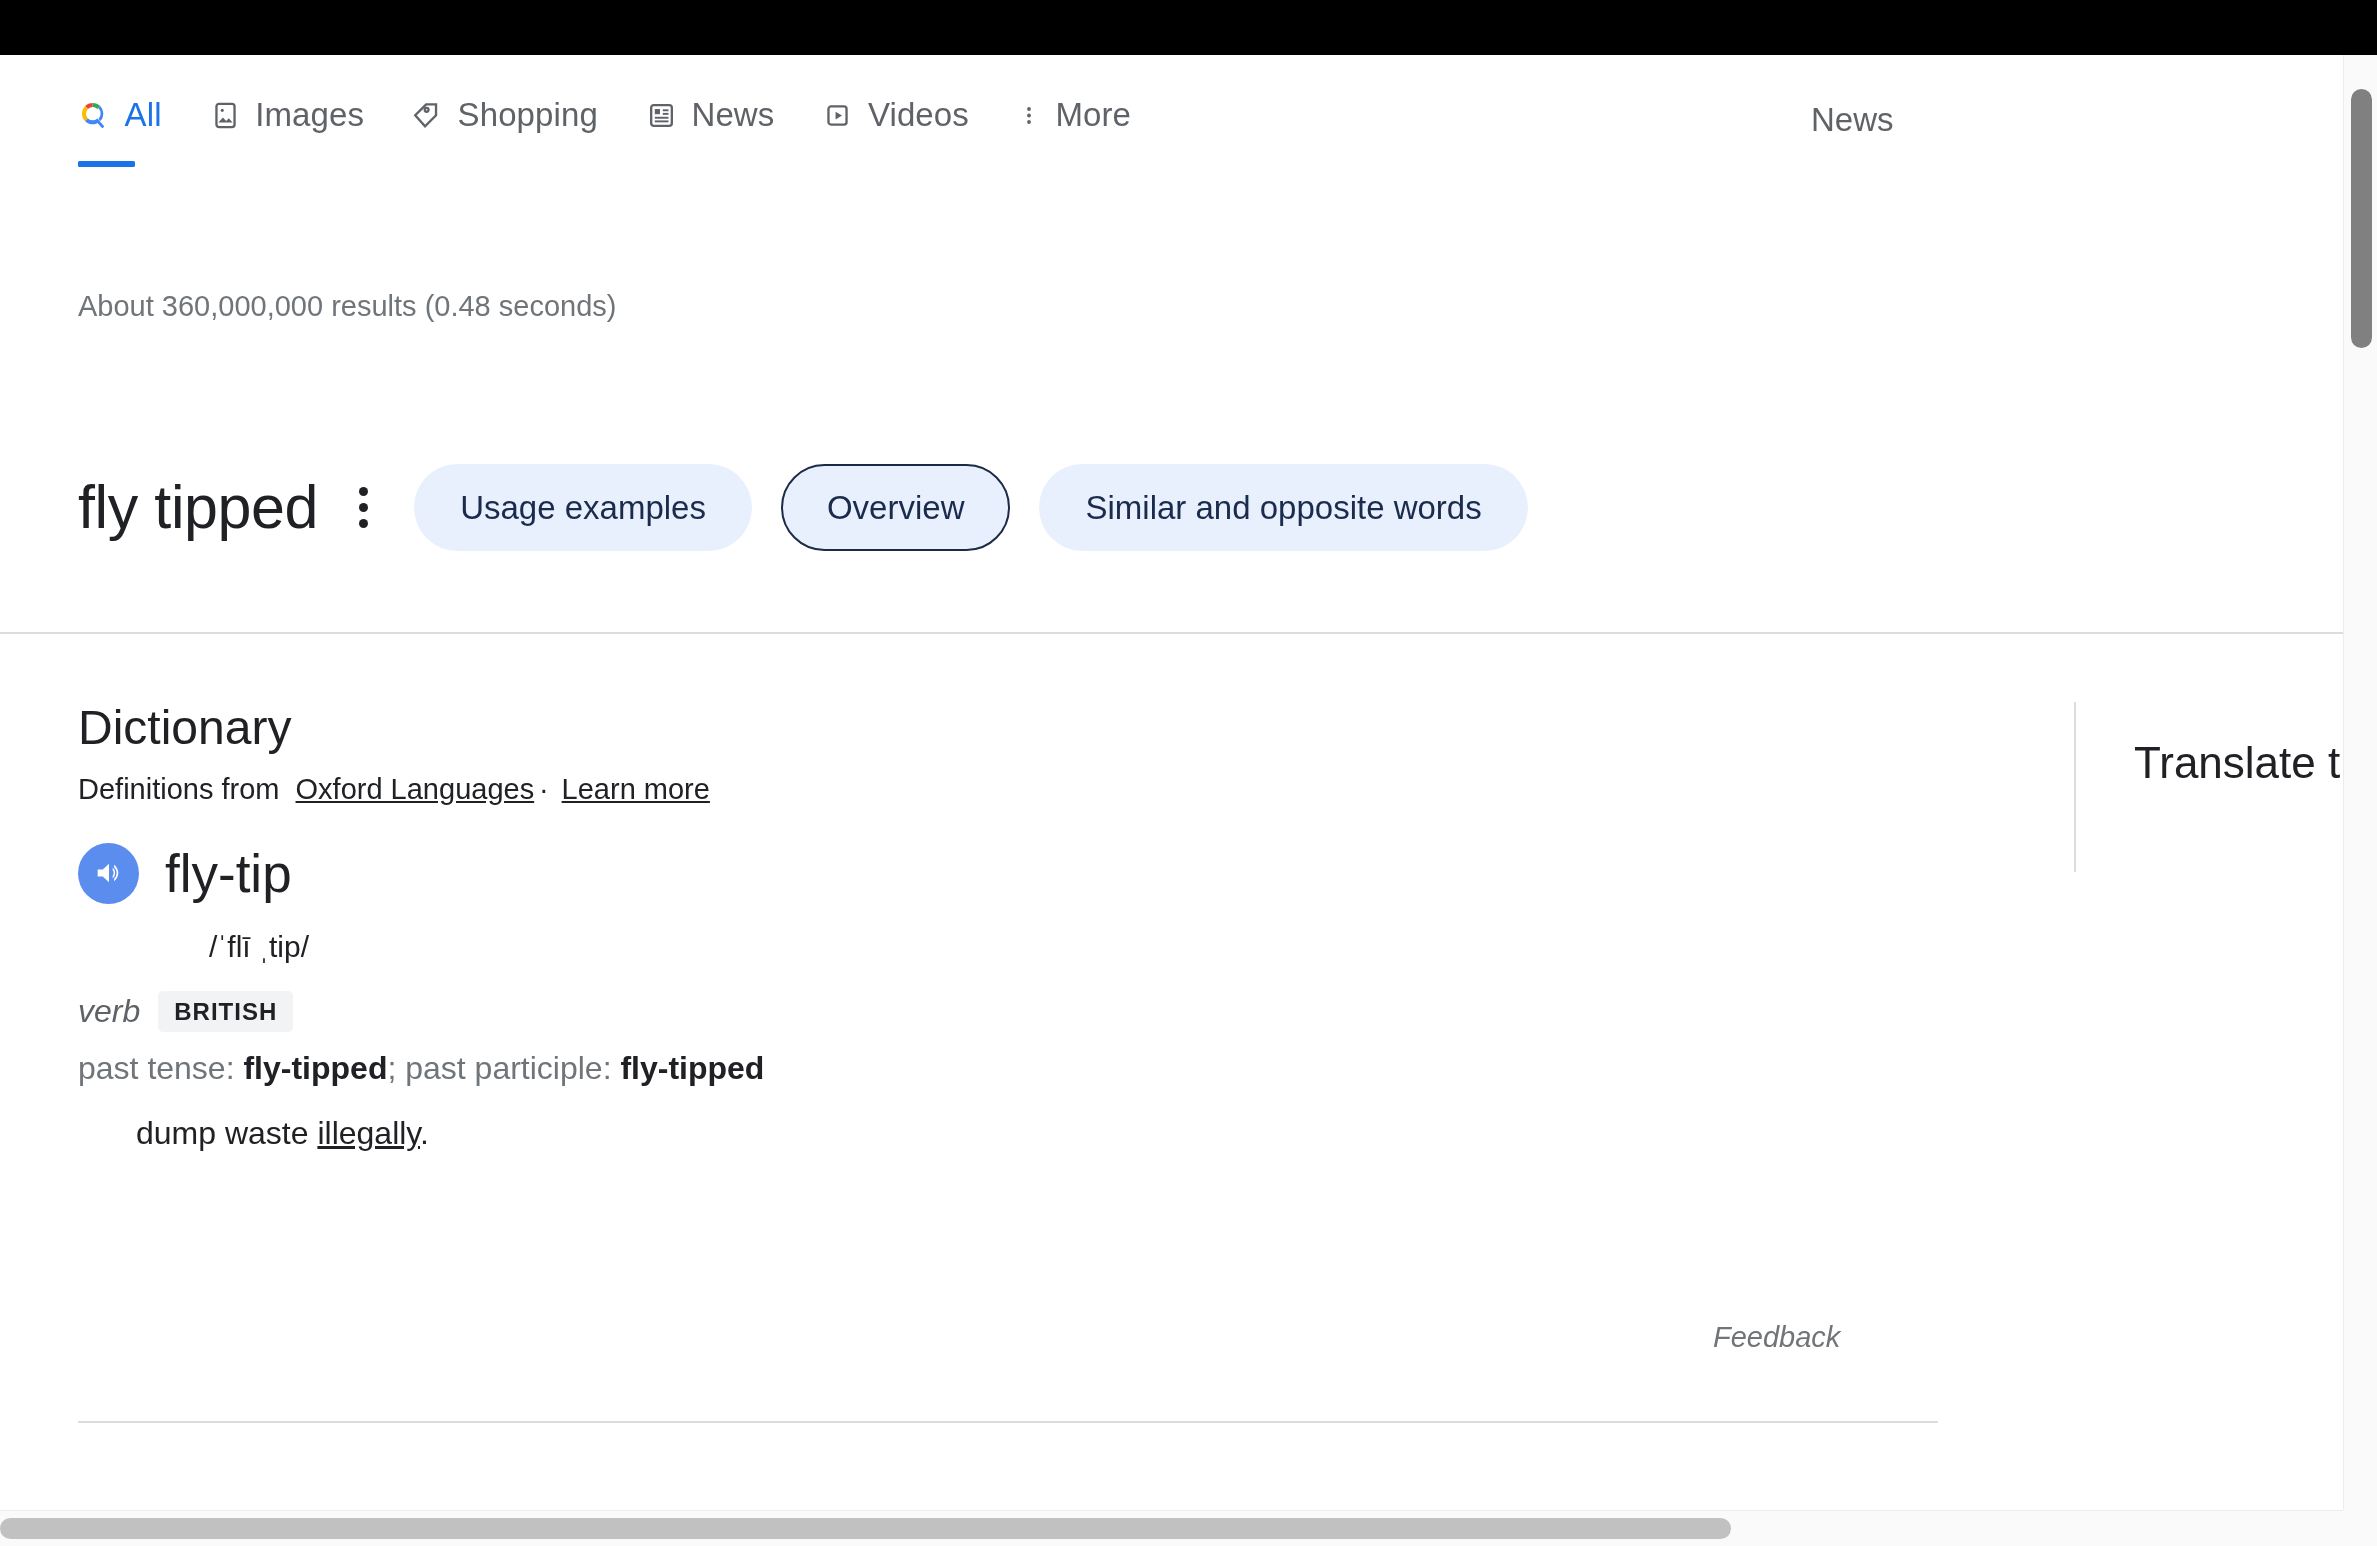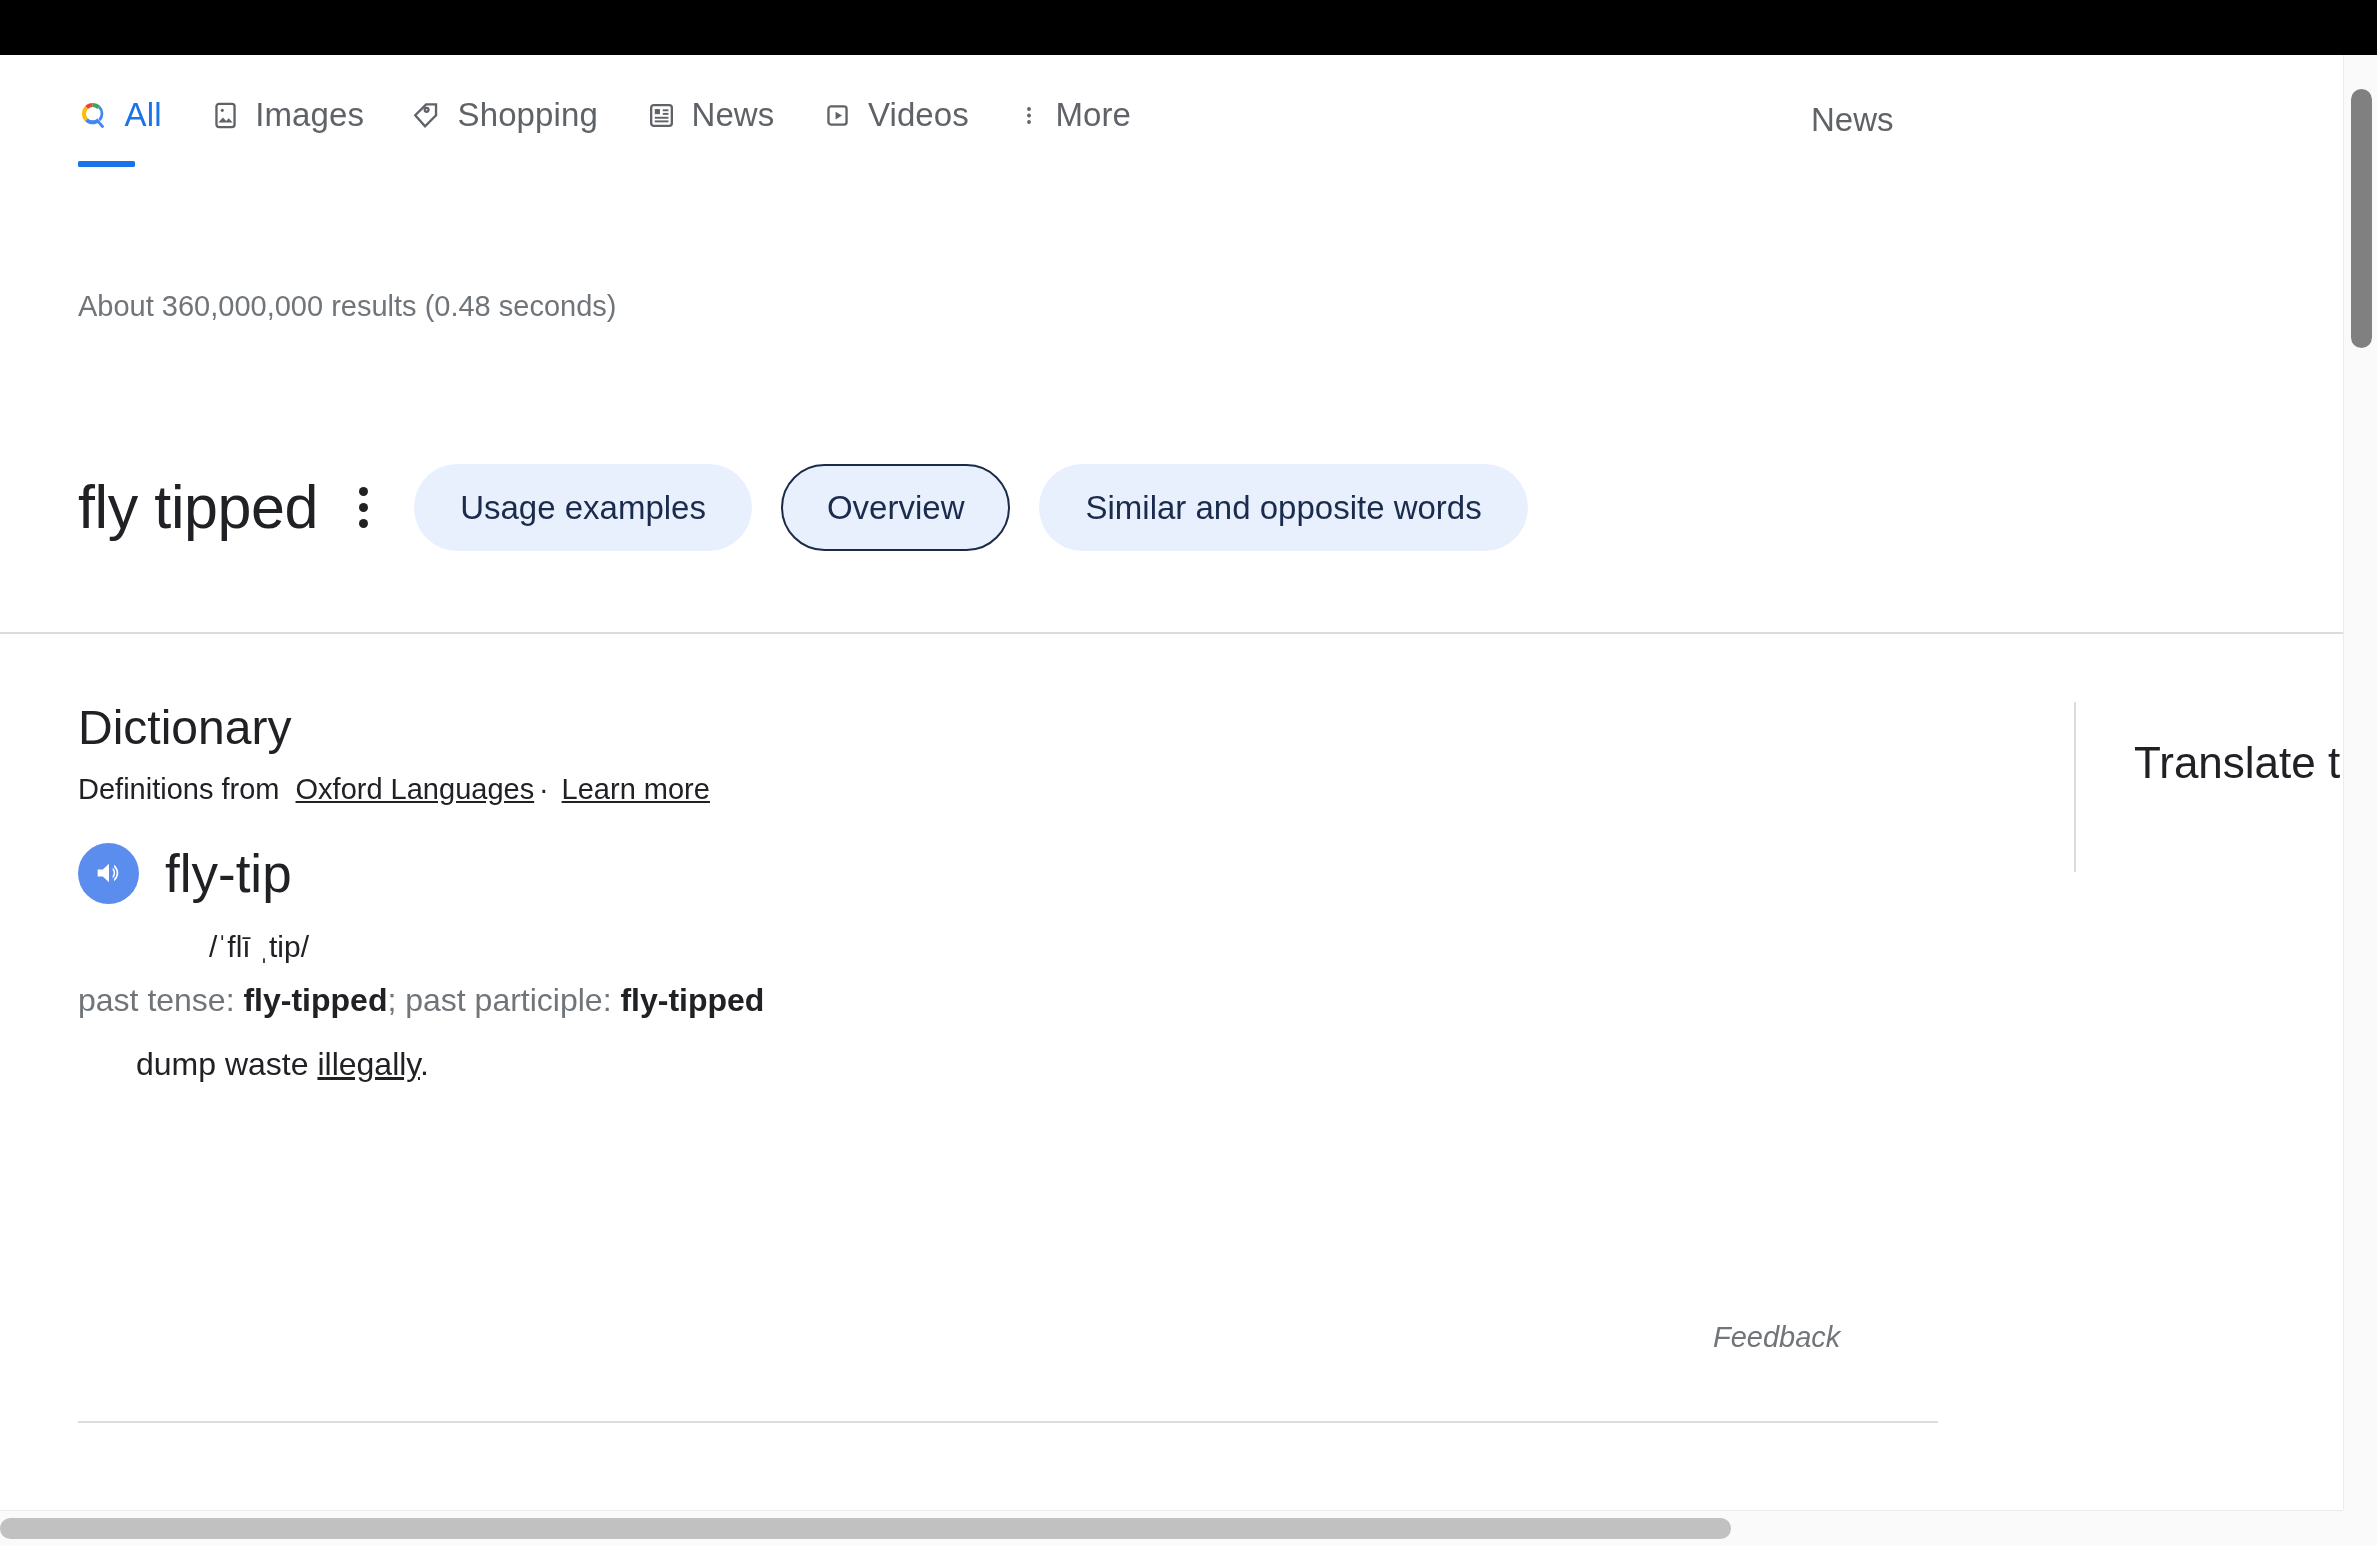--- a/index.html
+++ b/index.html
@@ -482,20 +482,24 @@
             <path d="M4 9.5v5h3.6L12 18.6V5.4L7.6 9.5z"></path>
             <path d="M14.6 8.2a5 5 0 0 1 0 7.6v-1.9a3.2 3.2 0 0 0 0-3.8z"></path>
             <path d="M15.6 6.2a7.2 7.2 0 0 1 0 11.6v-1.7a5.6 5.6 0 0 0 0-8.2z"></path>
           </svg>
         </div>
         <div class="headword">fly-tip</div>
       </div>
 
       <div class="phonetic">/ˈflī ˌtip/</div>
 
+      <div class="pos-row">
+        <span class="pos">verb</span>
+        <span class="region-badge">BRITISH</span>
+      </div>
 
       <div class="inflections">
         <span>past tense</span>: <b>fly-tipped</b>; <span>past participle</span>: <b>fly-tipped</b>
       </div>
 
       <div class="sense">
         <span>dump waste </span><a>illegally</a><span>.</span>
       </div>
 
     </div>

